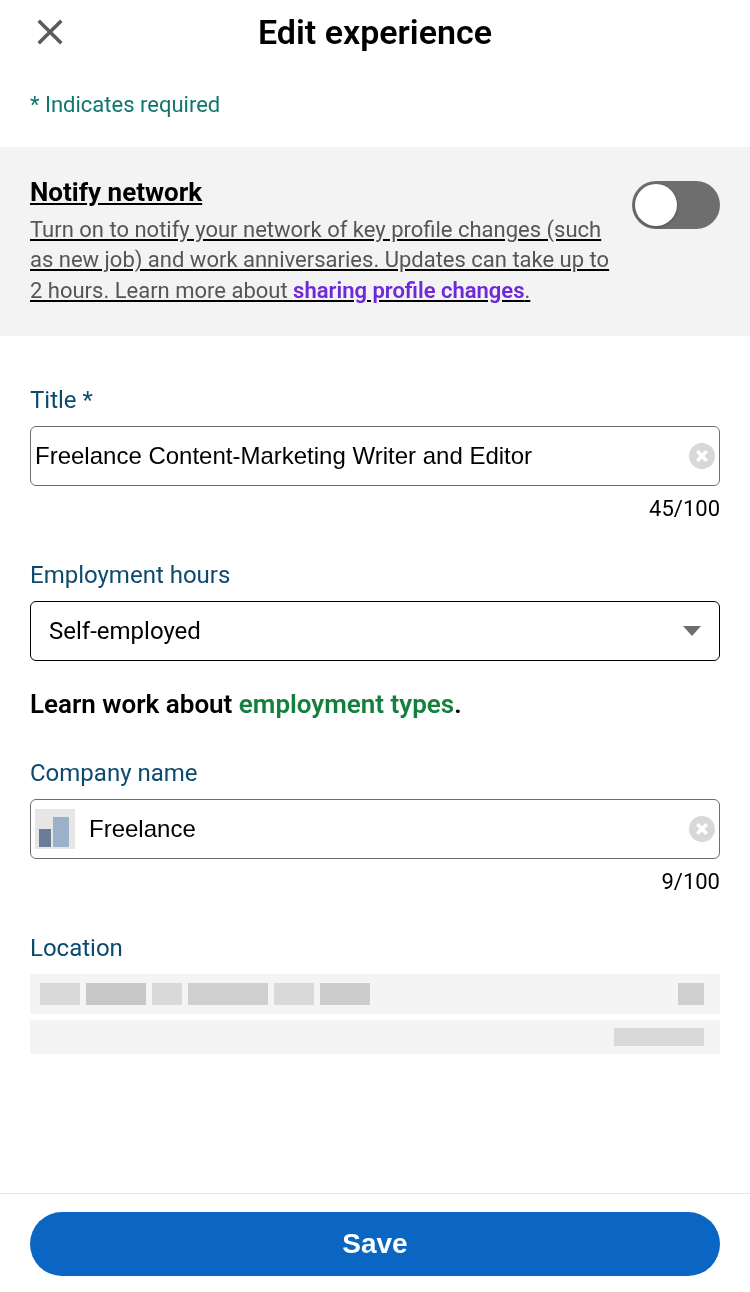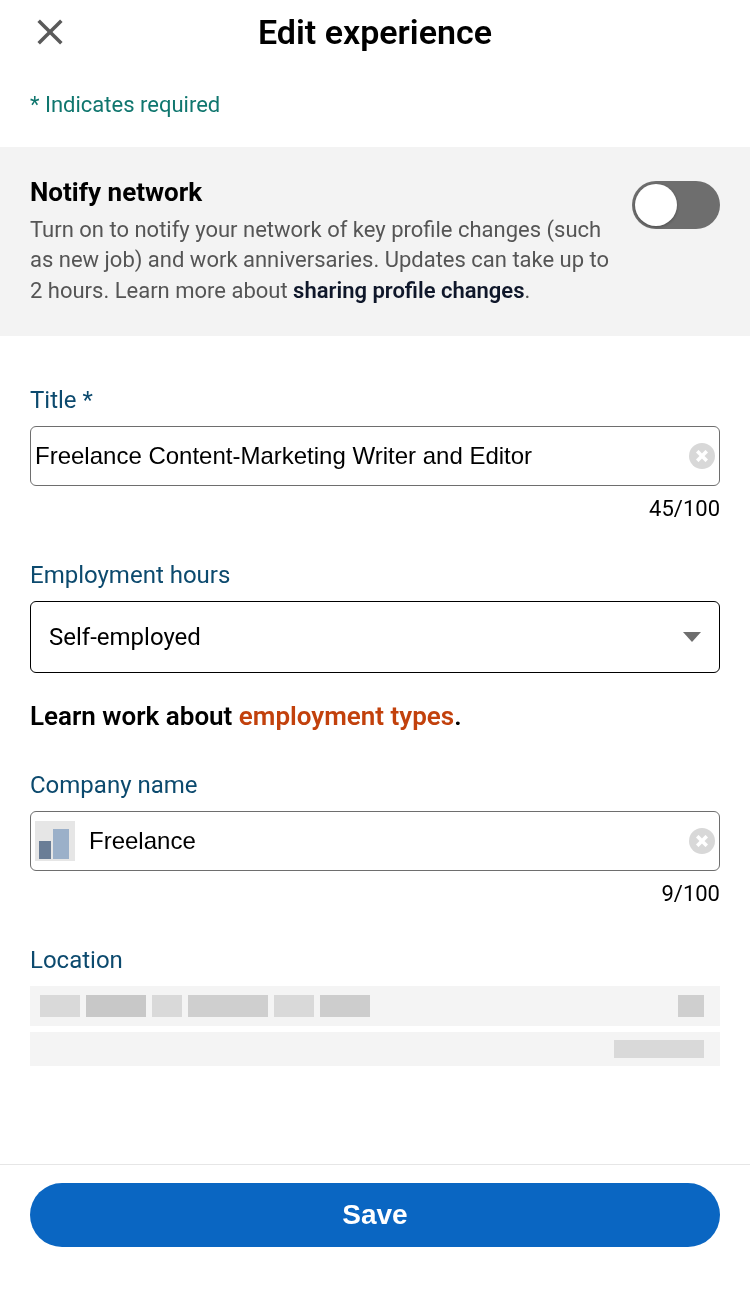--- a/index.html
+++ b/index.html
@@ -2,47 +2,47 @@
 <html><head>
 <meta charset="utf-8">
 <style>
   * { box-sizing: border-box; margin: 0; padding: 0; }
   html, body { width: 750px; height: 1292px; font-family: -apple-system, BlinkMacSystemFont, "Segoe UI", Roboto, Helvetica, Arial, sans-serif; background:#fff; color:#000; }
   .header { display:flex; align-items:center; padding: 12px 30px 10px 30px; }
   .close-x { width:40px; height:40px; display:flex; align-items:center; justify-content:center; cursor:pointer; }
   .close-x svg { width:34px; height:34px; stroke:#5a5a5a; stroke-width:2.5; }
   .title { flex:1; text-align:center; font-size:34px; font-weight:600; margin-left:-40px; }
   .required-note { padding: 30px 30px 30px 30px; font-size:22px; color:#0f766e; }
-  .notify-box { background:#f3f3f3; padding:30px; display:flex; gap:9px; }
+  .notify-box { background:#f3f3f3; padding:30px; display:flex; gap:9px;text-decoration:underline; }
   .notify-left { flex:1; }
   .notify-title { font-size:26px; font-weight:700; margin-bottom:8px; }
   .notify-desc { font-size:22px; color:#555; line-height:1.38; }
-  .notify-desc .link { color:#0f172a; font-weight:600; }
+  .notify-desc .link { color:#6d28d9; font-weight:600; }
   .toggle { width:88px; height:48px; border-radius:24px; background:#6e6e6e; position:relative; flex-shrink:0; cursor:pointer; margin-top:4px; }
   .toggle .knob { position:absolute; top:3px; left:3px; width:42px; height:42px; border-radius:50%; background:#fff; box-shadow:0 1px 3px rgba(0,0,0,.3); }
   .form { padding: 50px 30px 0 30px; }
   .field { margin-bottom:40px; }
   .label { font-size:24px; color:#0c4a6e; margin-bottom:12px; }
   .input-wrap { position:relative; border:1px solid #6e6e6e; border-radius:6px; display:flex; align-items:center; padding:0 4px; height:60px; }
   .text-input { flex:1; border:none; outline:none; font-size:24px; background:transparent; }
   .clear-btn { width:26px; height:26px; border-radius:50%; background:#d8d8d8; display:flex; align-items:center; justify-content:center; cursor:pointer; flex-shrink:0; }
   .clear-btn svg { width:12px; height:12px; stroke:#fff; stroke-width:3; }
   .counter { text-align:right; font-size:22px; color:#000000; margin-top:10px; }
-  .select-wrap { position:relative; border:1px solid #000; border-radius:6px; display:flex; align-items:center; padding:0 18px; height:72px; cursor:pointer; }
+  .select-wrap { position:relative; border:1px solid #000; border-radius:6px; display:flex; align-items:center; padding:0 18px; height:60px; cursor:pointer; }
   .select-text { flex:1; font-size:24px; }
   .caret { width:0; height:0; border-left:9px solid transparent; border-right:9px solid transparent; border-top:10px solid #6e6e6e; }
   .learn-line { font-size:26px; font-weight:600; margin-top:28px; margin-bottom:30px; }
-  .learn-line .link { color:#c2410c; }
+  .learn-line .link { color:#15803d; }
   .company-icon { width:40px; height:40px; background:#e6e6e6; margin-right:14px; position:relative; flex-shrink:0; }
   .company-icon::before { content:""; position:absolute; left:4px; bottom:2px; width:12px; height:18px; background:#6a7d96; }
   .company-icon::after { content:""; position:absolute; left:18px; bottom:2px; width:16px; height:30px; background:#9bb0c9; }
   .redacted-area { margin-top:12px; }
   .red-row { height:40px; background:#f4f4f4; margin-bottom:6px; display:flex; align-items:center; padding:0 10px; }
   .red-chunk { height:22px; background:#d9d9d9; margin-right:6px; }
-  .footer { position:fixed; bottom:0; left:0; width:750px; padding:18px 30px 45px 30px; background:#fff; border-top:1px solid #e6e6e6; }
+  .footer { position:fixed; bottom:0; left:0; width:750px; padding:18px 30px 16px 30px; background:#fff; border-top:1px solid #e6e6e6; }
   .save-btn { width:100%; height:64px; border-radius:32px; background:#0a66c2; color:#fff; font-size:28px; font-weight:600; border:none; cursor:pointer; }
 </style>
 </head>
 <body>
 
 <div class="header">
   <div class="close-x">
     <svg viewBox="0 0 24 24">
         <line x1="4" y1="4" x2="20" y2="20"></line>
         <line x1="20" y1="4" x2="4" y2="20"></line>

